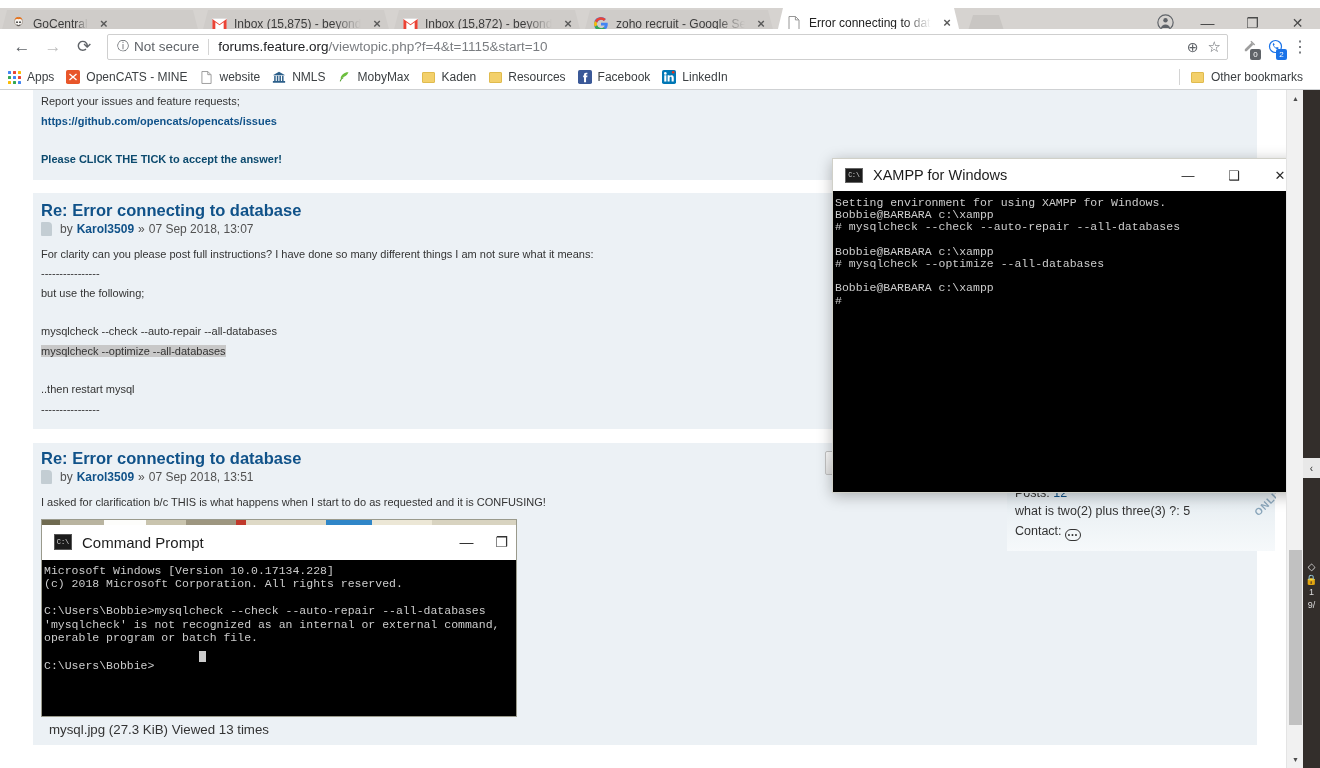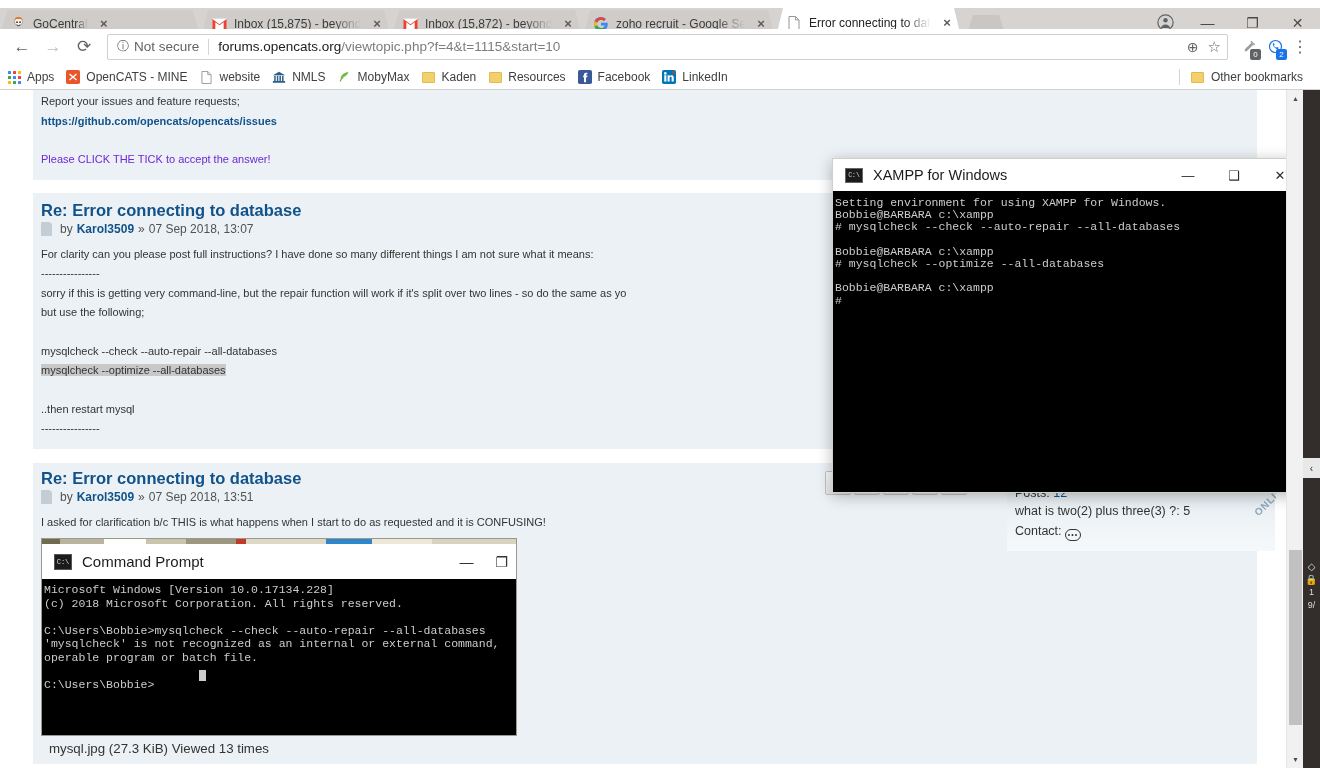--- a/index.html
+++ b/index.html
@@ -160,21 +160,21 @@
     display: flex; align-items: center; gap: 4px;
   }
   .post-meta .author { color: #105289; font-weight: bold; }
   .doc-ico {
     width: 11px; height: 14px; background: #c3cdd3; border-radius: 1px;
     display: inline-block; position: relative; margin-right: 4px;
     border-top-right-radius: 4px;
   }
 
   .lnk { color: #105289; font-weight: bold; text-decoration: none; }
-  .red-bold { color: #6d28d9; font-weight: normal; }
+  .red-bold { color: #0c4a6e; font-weight: bold; }
   .hl { background: #c8c8c8; }
   .blank { height: 19px; }
 
   .post-buttons {
     position: absolute; right: 0; top: 0;
     display: flex; gap: 3px;
   }
   .pbtn {
     width: 26px; height: 24px;
     background: linear-gradient(#fbfbfb,#e4e4e4);
@@ -400,21 +400,21 @@
 
   <div class="toolbar">
     <div class="navbtn">←</div>
     <div class="navbtn disabled">→</div>
     <div class="navbtn">⟳</div>
 
     <div class="omnibox">
       <span class="secicon">ⓘ</span>
       <span class="notsecure">Not secure</span>
       <span class="divider"></span>
-      <span class="url-host">forums.opencats.org</span>
+      <span class="url-host">forums.feature.org</span>
       <span class="url-path">/viewtopic.php?f=4&amp;t=1115&amp;start=10</span>
       <span class="spacer"></span>
       <span class="zoomicon">⊕</span>
       <span class="staricon">☆</span>
     </div>
 
     <div class="ext-icon">
       <svg width="15" height="15" viewBox="0 0 16 16">
         <path d="M3 11 10 4l2 2-7 7H3Z" fill="#9e9e9e"></path>
         <path d="M9.5 2.5 13.5 6.5" stroke="#9e9e9e" stroke-width="1.6"></path>
@@ -560,21 +560,20 @@
           <div class="post-meta">
             <span class="doc-ico"></span>
             <span>by</span>
             <span class="author">Karol3509</span>
             <span>»</span>
             <span>07 Sep 2018, 13:07</span>
           </div>
           <div class="postbody">
             <div>For clarity can you please post full instructions? I have done so many different things I am not sure what it means:</div>
             <div>----------------</div>
-            <div>sorry if this is getting very command-line, but the repair function will work if it's split over two lines - so do the same as yo</div>
             <div>but use the following;</div>
             <div class="blank"></div>
             <div>mysqlcheck --check --auto-repair --all-databases</div>
             <div>
               <span class="hl">mysqlcheck --optimize --all-databases</span>
             </div>
             <div class="blank"></div>
             <div>..then restart mysql</div>
             <div>----------------</div>
           </div>

